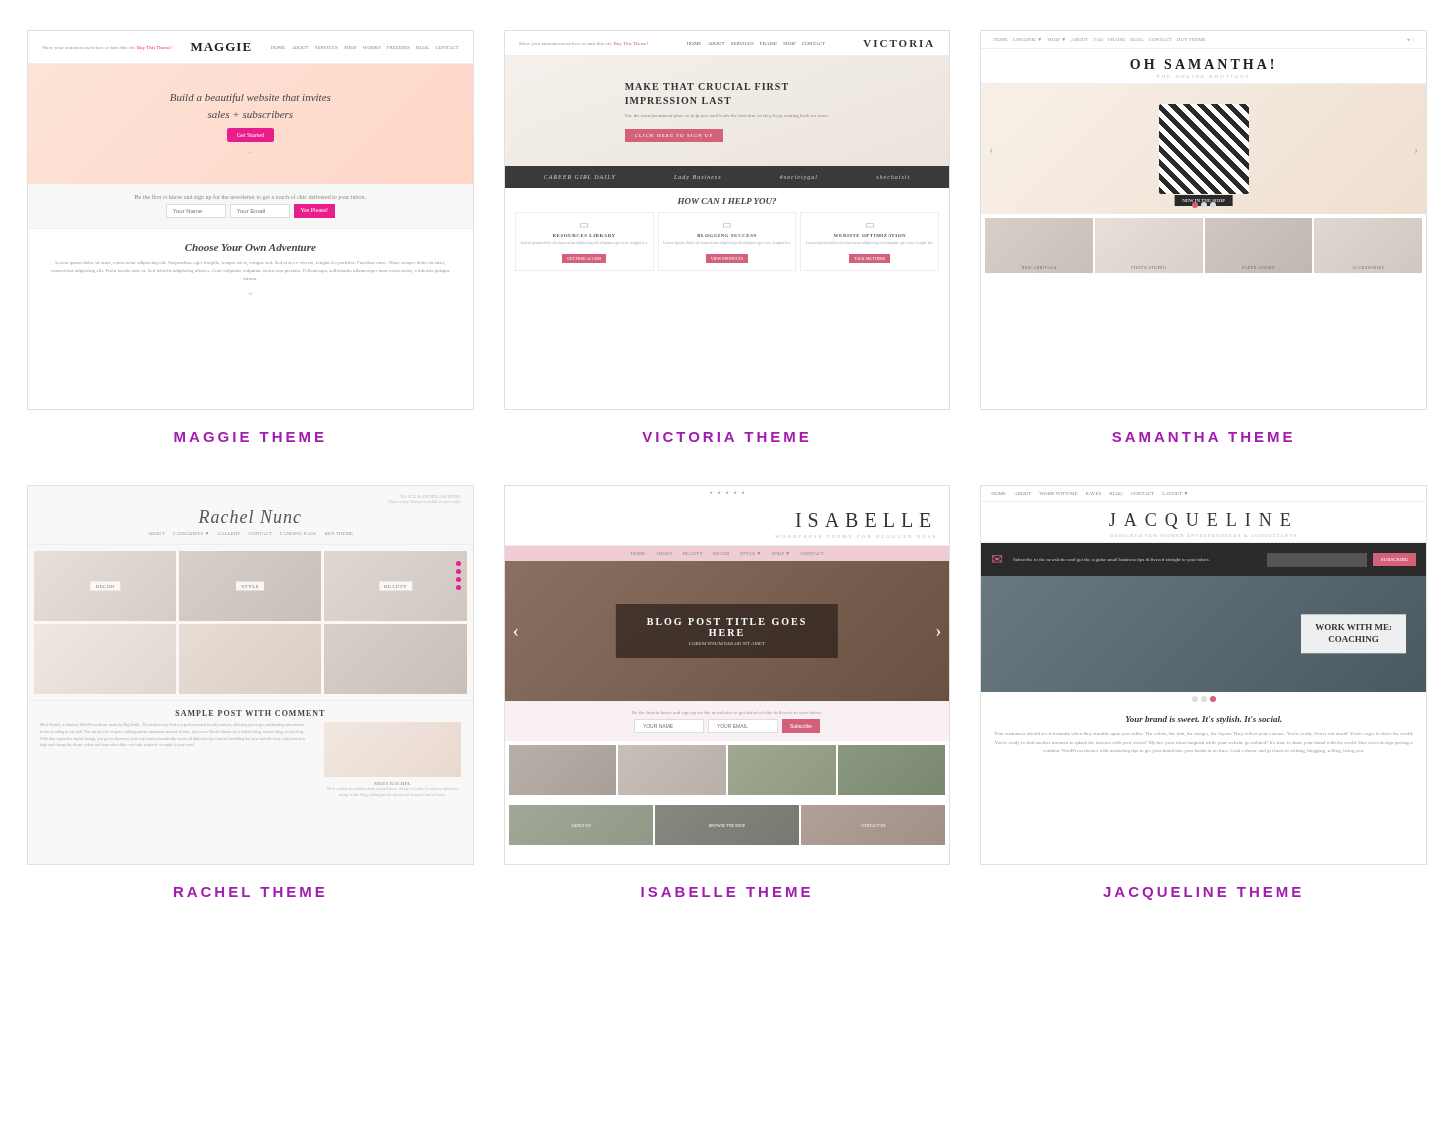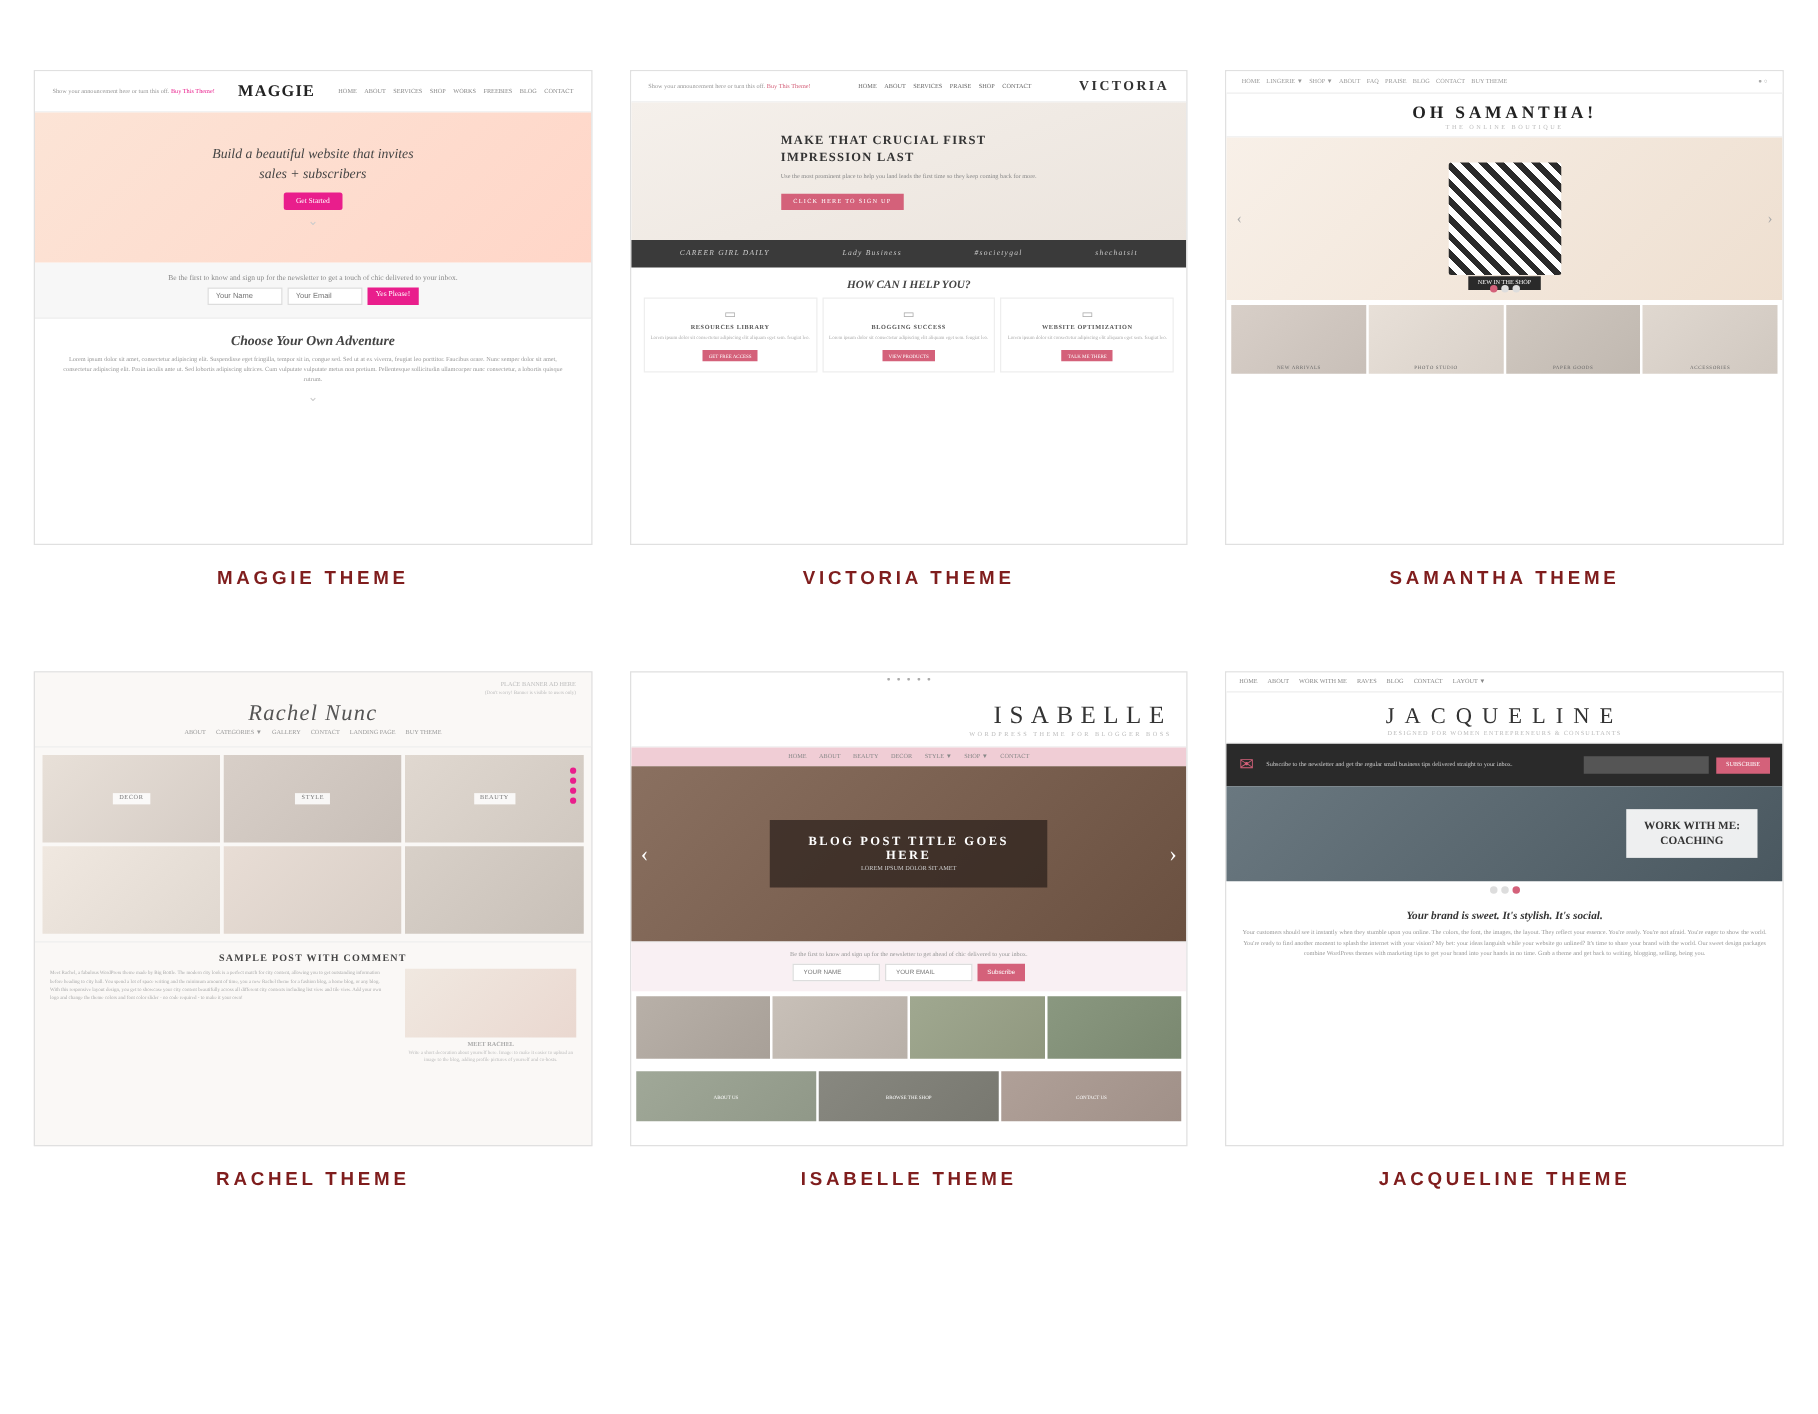--- a/index.html
+++ b/index.html
@@ -12,38 +12,37 @@
       display: grid;
       grid-template-columns: repeat(3, 1fr);
       gap: 40px 30px;
       max-width: 1400px;
       margin: 0 auto;
     }
     .theme-card {
       display: flex;
       flex-direction: column;
       align-items: center;
-      margin-top: 26px;
     }
     .theme-preview {
       width: 100%;
       height: 380px;
       border: 1px solid #e0e0e0;
       overflow: hidden;
       position: relative;
       background: #f9f9f9;
     }
     .theme-label {
       margin-top: 18px;
       font-size: 15px;
       letter-spacing: 3px;
       font-weight: 700;
       text-transform: uppercase;
       font-family: 'Arial', sans-serif;
-      color: #7f1d1d;
+      color: #a21caf;
       text-align: center;
     }
 
     
     .maggie-preview {
       background: #fff;
     }
     .maggie-nav {
       background: #fff;
       padding: 8px 14px;
@@ -531,21 +530,21 @@
     }
     .jacqueline-subscribe input {
       background: #444;
       border: none;
       padding: 4px 8px;
       font-size: 5px;
       color: #ccc;
       width: 80px;
     }
     .jacqueline-hero {
-      height: 76px;
+      height: 116px;
       background: linear-gradient(135deg, #6a7880, #4a5860);
       position: relative;
       overflow: hidden;
     }
     .jacqueline-hero-text {
       position: absolute;
       right: 20px;
       top: 50%;
       transform: translateY(-50%);
       background: rgba(255,255,255,0.9);

